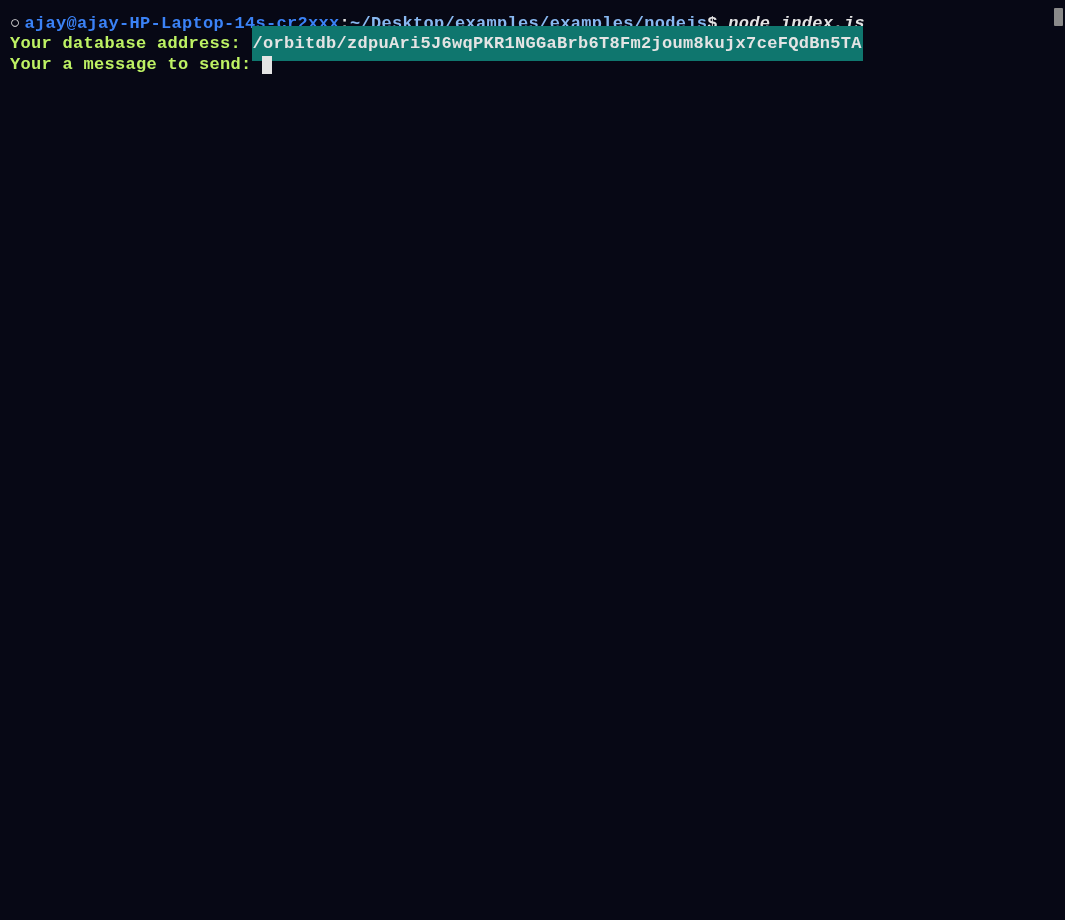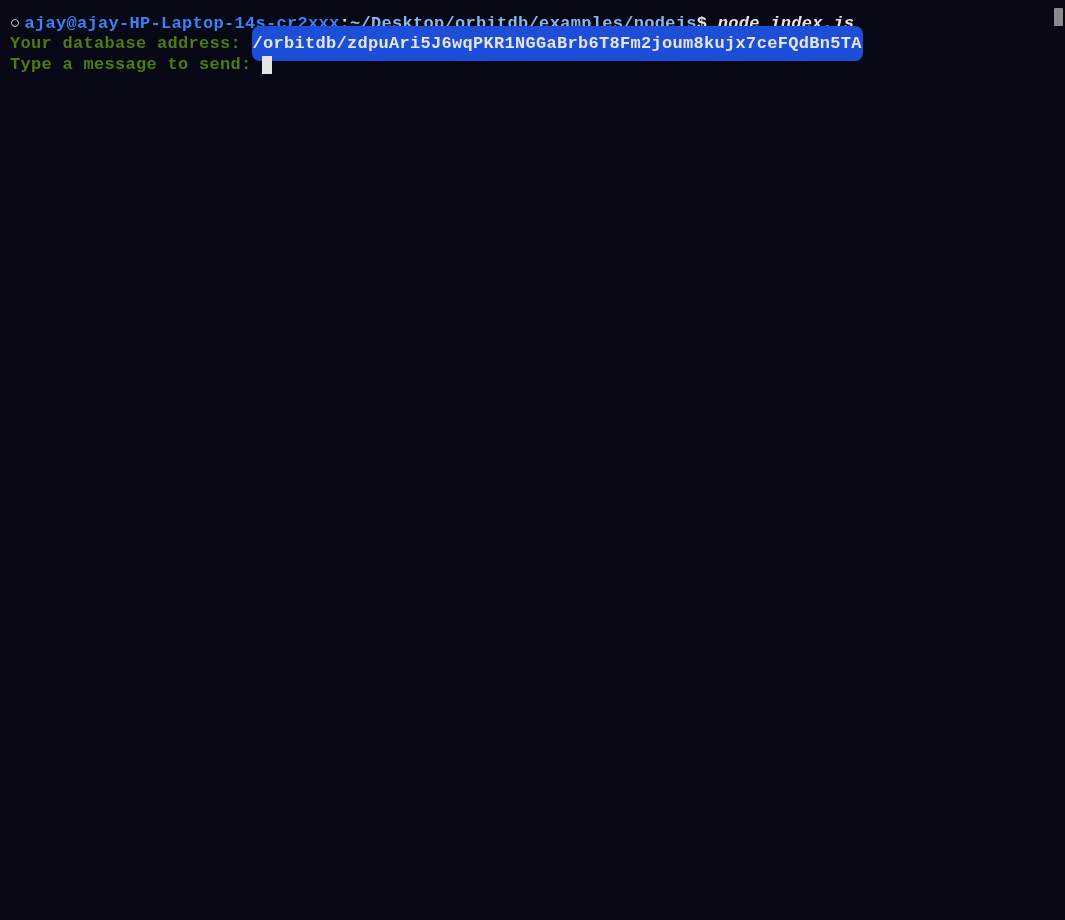--- a/index.html
+++ b/index.html
@@ -52,28 +52,27 @@
     .dollar {
       color: #e4e4e4;
     }
 
     .command {
       color: #e4e4e4;
       font-style: italic;
     }
 
     .output-text {
-      color: #4d7c0f;
+      color: #bef264;
     }
 
     .db-address {
       color: #e4e4e4;
-      background-color: #1d4ed8;
+      background-color: #0f766e;
       padding: 8px 1px;
-      border-radius: 8px;
     }
 
     .cursor {
       display: inline-block;
       width: 10px;
       height: 18px;
       background-color: #e4e4e4;
       vertical-align: text-bottom;
     }
 
@@ -91,20 +90,20 @@
       background-color: #8a8a8a;
       position: absolute;
       top: 8px;
       border-radius: 1px;
     }
   </style>
 </head>
 <body>
 
 <div class="terminal">
-  <div class="line"><span class="prompt-bullet">○</span><span class="user-host">ajay@ajay-HP-Laptop-14s-cr2xxx</span><span class="colon">:</span><span class="path">~/Desktop/orbitdb/examples/nodejs</span><span class="dollar">$ </span><span class="command">node index.js</span></div>
+  <div class="line"><span class="prompt-bullet">○</span><span class="user-host">ajay@ajay-HP-Laptop-14s-cr2xxx</span><span class="colon">:</span><span class="path">~/Desktop/examples/examples/nodejs</span><span class="dollar">$ </span><span class="command">node index.js</span></div>
   <div class="line"><span class="output-text">Your database address: </span><span class="db-address">/orbitdb/zdpuAri5J6wqPKR1NGGaBrb6T8Fm2joum8kujx7ceFQdBn5TA</span></div>
-  <div class="line"><span class="output-text">Type a message to send: </span><span class="cursor"></span></div>
+  <div class="line"><span class="output-text">Your a message to send: </span><span class="cursor"></span></div>
 </div>
 
 <div class="scrollbar-track">
   <div class="scrollbar-thumb"></div>
 </div>
 
 </body></html>

